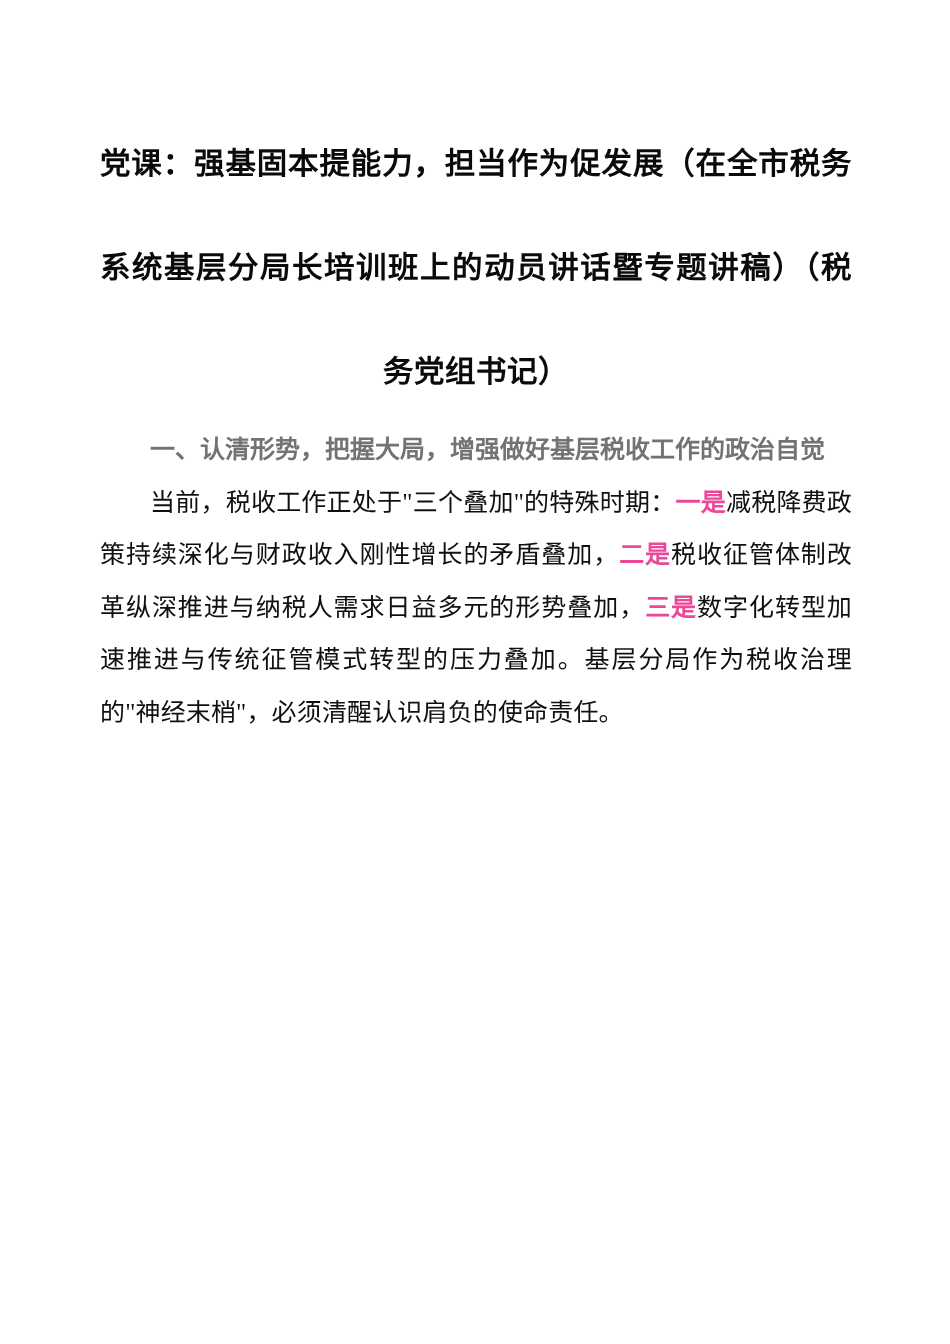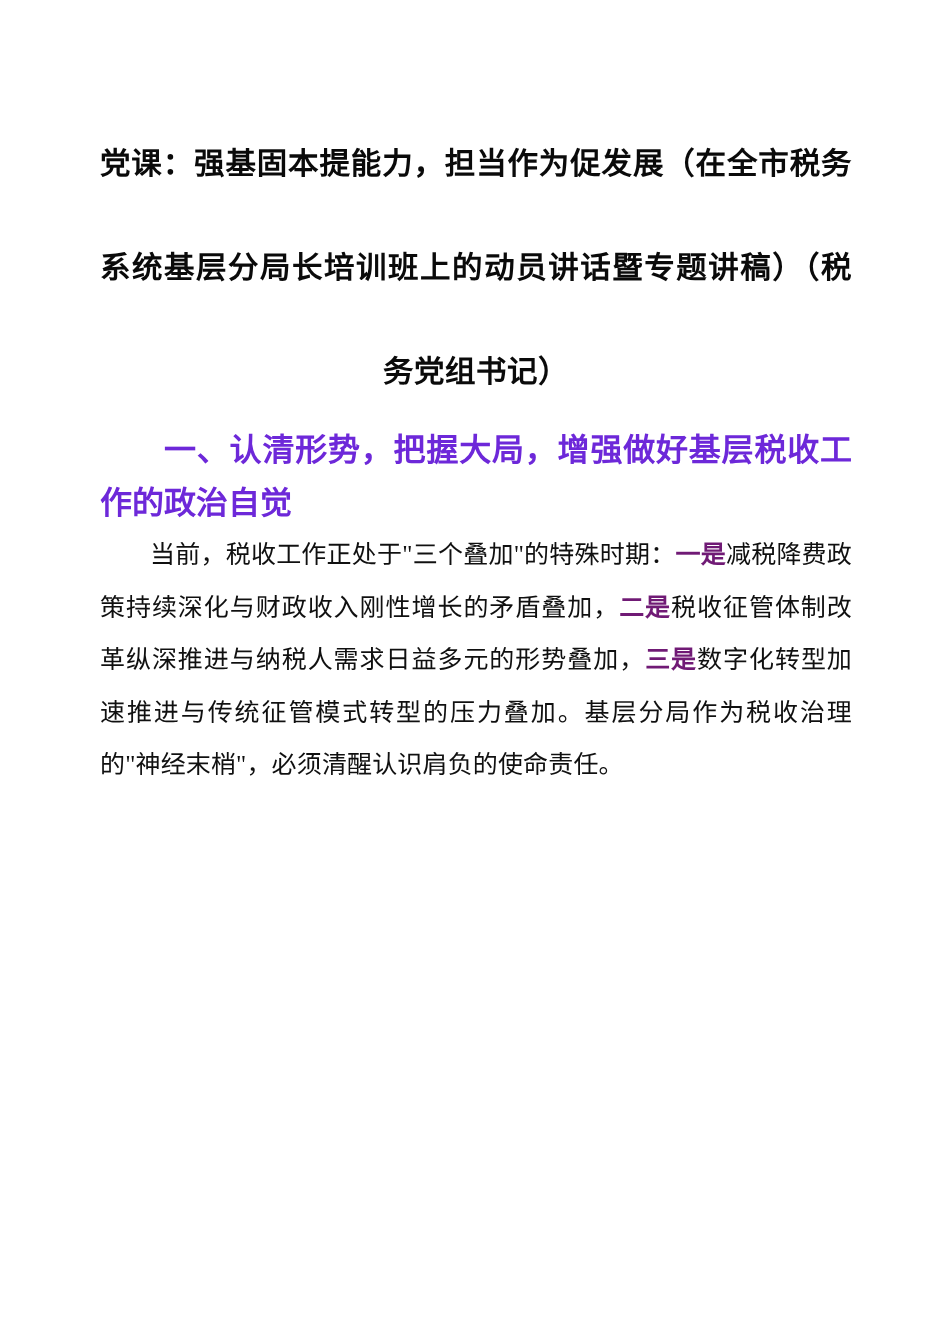--- a/index.html
+++ b/index.html
@@ -55,33 +55,33 @@
   }
   .para.salutation {
     margin-top: 22px;
     text-indent: 0;
   }
   .para.indent {
     text-indent: 2em;
   }
   .heading {
     font-family: "DejaVu Sans", "Liberation Sans", sans-serif;
-    font-size: 32px;
+    font-size: 25px;
     font-weight: 700;
     line-height: 52.5px;
     text-indent: 2em;
     text-align: justify;
     text-justify: inter-ideograph;
     margin: 0;
-    color: #6d28d9;
+    color: #737373;
   }
   .b {
     font-family: "DejaVu Sans", "Liberation Sans", sans-serif;
     font-weight: 700;
-    color: #701a75;
+    color: #ec4899;
   }
 </style>
 </head>
 <body>
 
 <div class="page">
   <div class="doc-body">
 
     <h1 class="doc-title">党课：强基固本提能力，担当作为促发展（在全市税务系统基层分局长培训班上的动员讲话暨专题讲稿）（税务党组书记）</h1>
 

